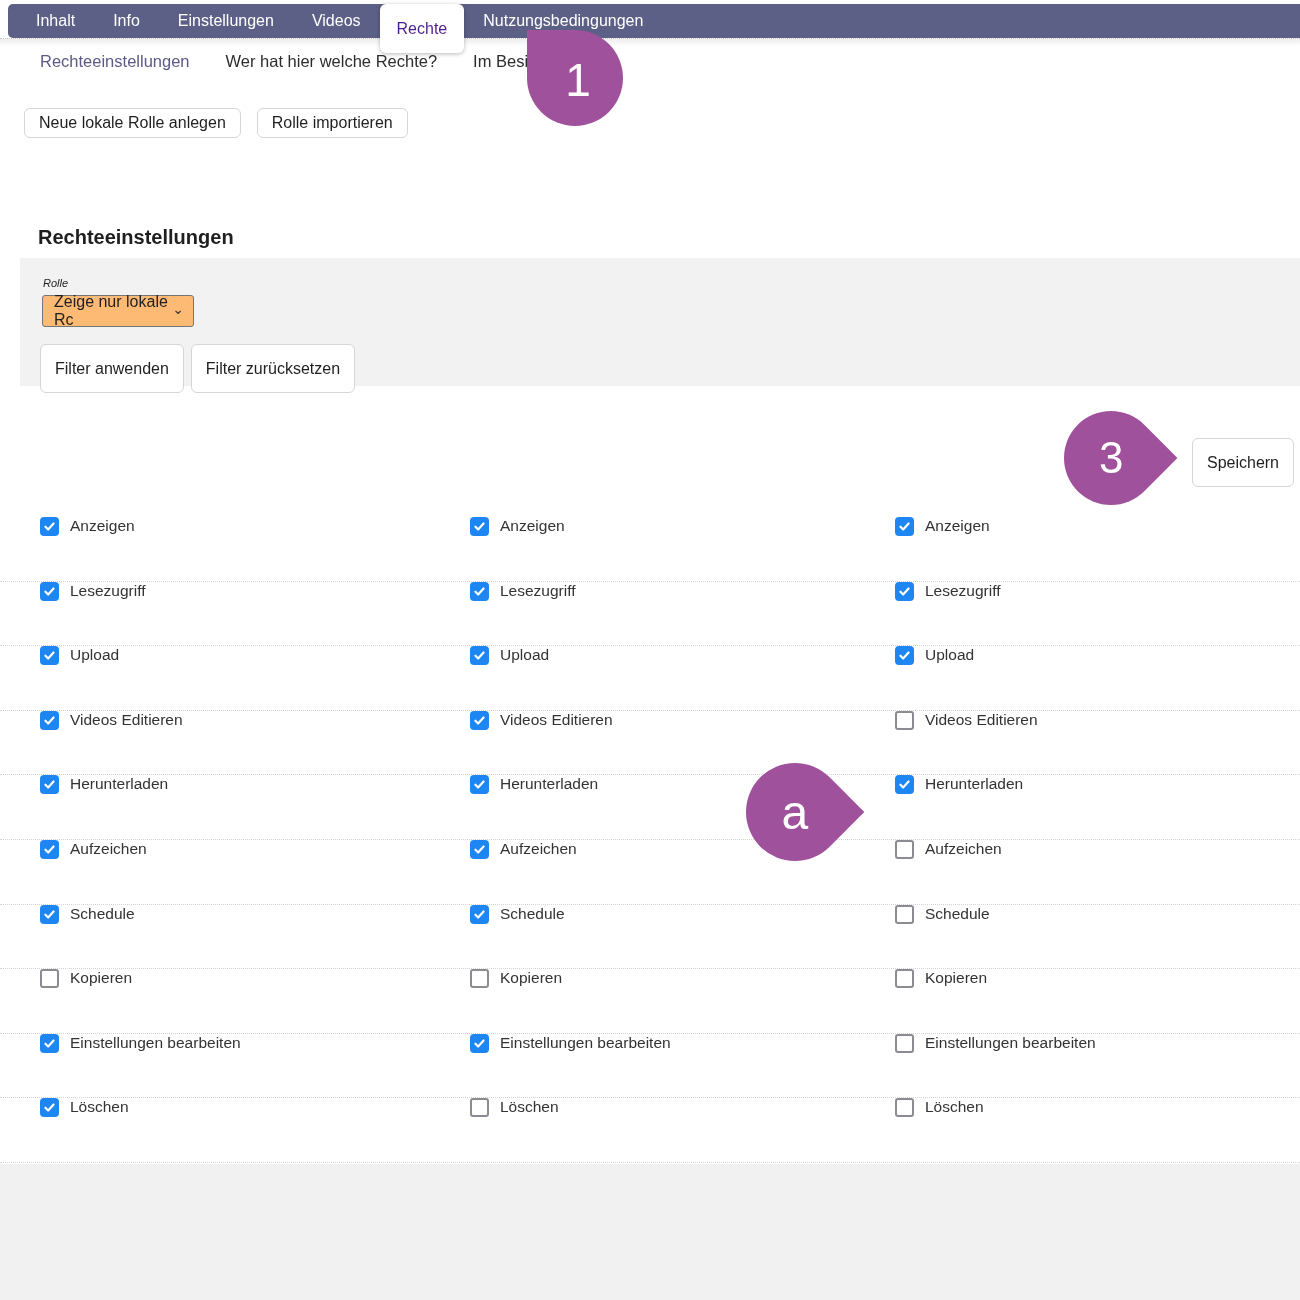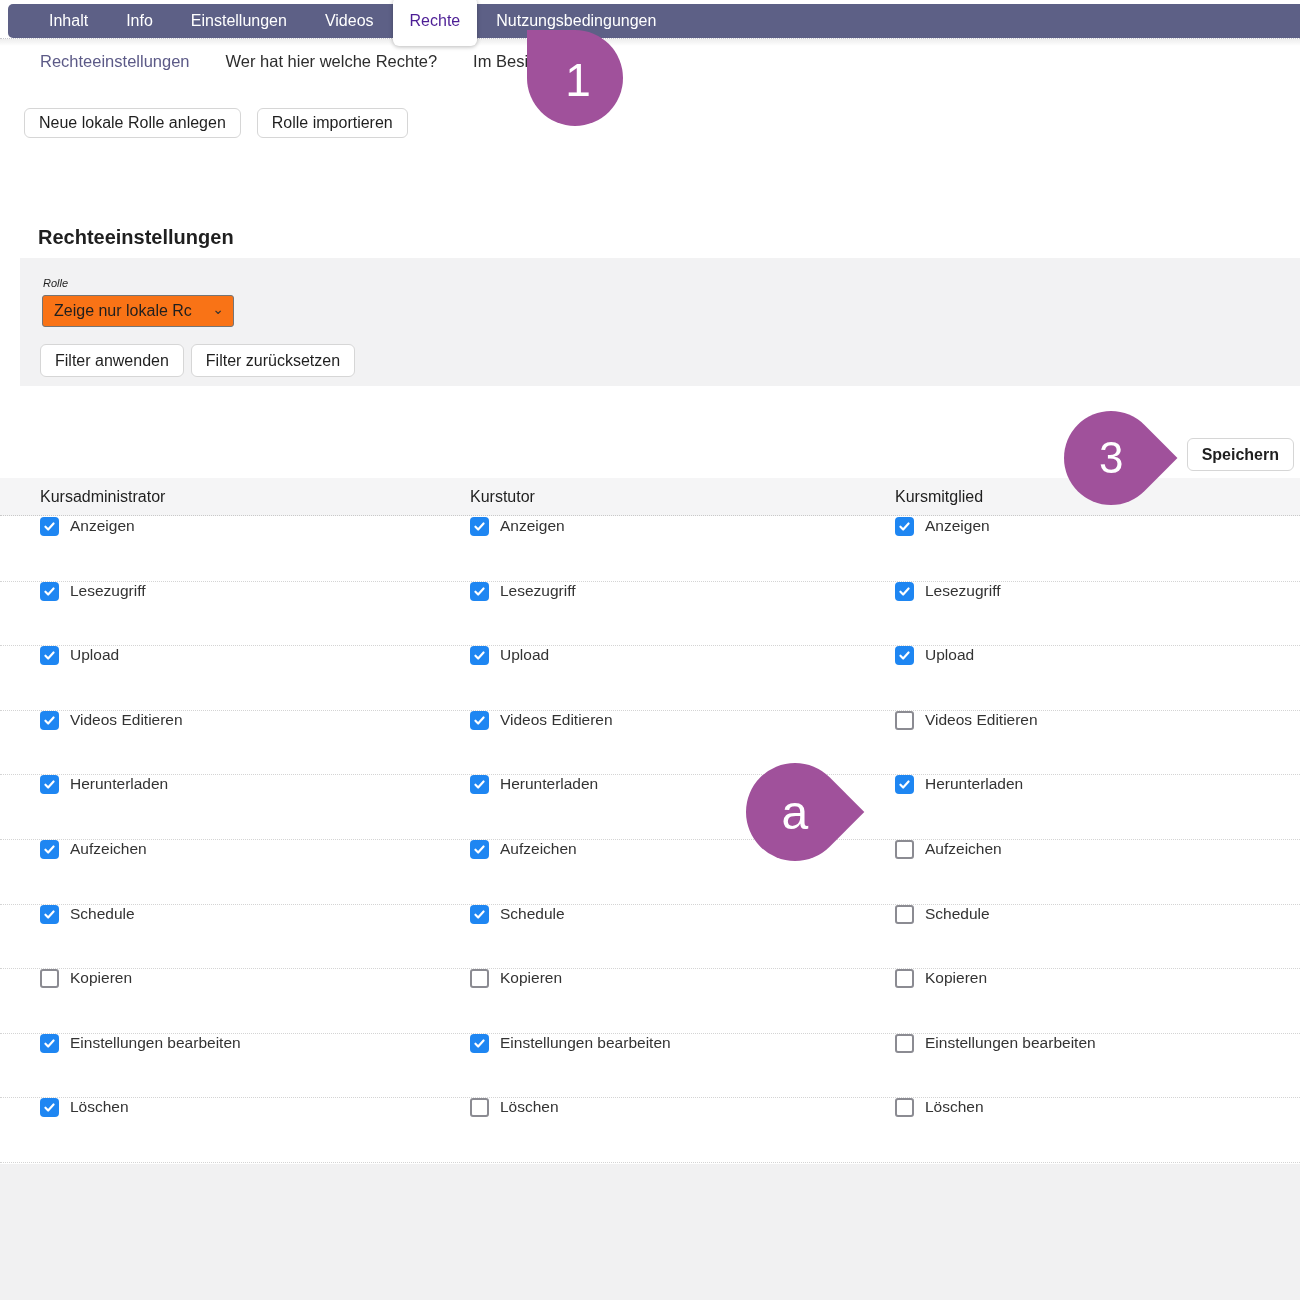--- a/index.html
+++ b/index.html
@@ -1,57 +1,57 @@
 <!DOCTYPE html>
 <html><head>
 <meta charset="utf-8">
 <style>
   * { box-sizing: border-box; margin: 0; padding: 0; }
   html,body { width:1300px; height:1300px; background:#fff; font-family:"Liberation Sans", sans-serif; }
   #app { position:relative; width:1300px; height:1300px; overflow:hidden; background:#fff; }
 
   
   .navbar { position:absolute; top:4px; left:8px; right:0; height:34px; background:#5d6086;
-            border-radius:5px 0 0 5px; display:flex; align-items:center; padding-left:22px; z-index:3; }
+            border-radius:5px 0 0 5px; display:flex; padding-left:9px; z-index:3; }
   .nav-tab { color:#fff; font-size:16px; padding:0 19px; height:34px; display:flex; align-items:center;
              cursor:pointer; white-space:nowrap; }
   .nav-tab.active { background:#fff; color:#4c1d95; height:49px; border-radius:6px;
                     box-shadow:0 1px 4px rgba(0,0,0,.28); padding:0 17px; }
   .nav-underline { position:absolute; top:38px; left:0; right:0; height:8px;
                    border-top:1px dotted #c6c6cc;
                    background:linear-gradient(to bottom, #ededed, rgba(255,255,255,0)); z-index:1; }
 
   
   .subnav { position:absolute; top:52px; left:40px; display:flex; gap:36px; font-size:16.5px;
             color:#2d2d2d; z-index:2; }
   .subnav-item { cursor:pointer; white-space:nowrap; }
   .subnav-item.active { color:#5c5a87; }
 
   
   .actions { position:absolute; top:108px; left:24px; display:flex; gap:16px; }
   .btn { background:#fff; border:1px solid #d6d6d6; border-radius:6px; font-size:16px; color:#1f1f1f;
          padding:12px 14px; height:30px; display:inline-flex; align-items:center; cursor:pointer;
          font-family:inherit; white-space:nowrap; }
-  .btn-lg { height:33px; }
+  .btn-lg { height:49px; }
 
   
   .section-title { position:absolute; top:226px; left:38px; font-size:20px; font-weight:bold; color:#1f1f1f; }
 
   
   .filter-panel { position:absolute; top:258px; left:20px; right:0; height:128px; background:#f2f2f3; }
   .filter-label { position:absolute; top:19px; left:23px; font-style:italic; font-size:11px; color:#1f1f1f; }
-  .filter-select { position:absolute; top:37px; left:22px; width:192px; height:32px; background:#f97316;
+  .filter-select { position:absolute; top:37px; left:22px; width:152px; height:32px; background:#fdba74;
                    border:1px solid #757575; border-radius:3px; font-size:16px; color:#1f1f1f;
                    display:flex; align-items:center; justify-content:space-between;
                    padding:0 9px 0 11px; cursor:pointer; }
   .chevron { font-size:14px; color:#333; line-height:1; transform:translateY(-2px); }
   .filter-buttons { position:absolute; top:86px; left:20px; display:flex; gap:7px; }
 
   
-  .save-btn { position:absolute; top:438px; right:6px;font-weight:bold; }
+  .save-btn { position:absolute; top:438px; right:6px; }
 
   
   .table-head { position:absolute; top:478px; left:0; right:0; height:38px; background:#f5f5f6;
                 border-bottom:1px dotted #c9c9c9; }
   .col-label { position:absolute; top:0; height:38px; display:flex; align-items:center;
                font-size:16px; color:#1f1f1f; }
   .col-0 { left:40px; } .col-1 { left:470px; } .col-2 { left:895px; }
 
   .table-body { position:absolute; top:517px; left:0; right:0; }
   .perm-row { position:relative; height:64.6px; border-bottom:1px dotted #d4d4d4; background:#fff; }
@@ -112,25 +112,20 @@
       <span class="chevron">⌄</span>
     </div>
     <div class="filter-buttons">
       <button class="btn btn-lg">Filter anwenden</button>
       <button class="btn btn-lg">Filter zurücksetzen</button>
     </div>
   </div>
 
   <button class="btn btn-lg save-btn">Speichern</button>
 
-  <div class="table-head">
-      <div class="col-label col-0">Kursadministrator</div>
-      <div class="col-label col-1">Kurstutor</div>
-      <div class="col-label col-2">Kursmitglied</div>
-    </div>
   <div class="table-body">
       <div class="perm-row">
         <div class="perm-cell col-0">
           <span class="checkbox checked">
             <svg width="13" height="13" viewBox="0 0 24 24">
               <path d="M4.5 12.5l5 5L19.5 6.5" stroke="#fff" stroke-width="4" fill="none" stroke-linecap="round" stroke-linejoin="round"></path>
             </svg>
           </span>
           <span class="perm-label">Anzeigen</span>
         </div>

